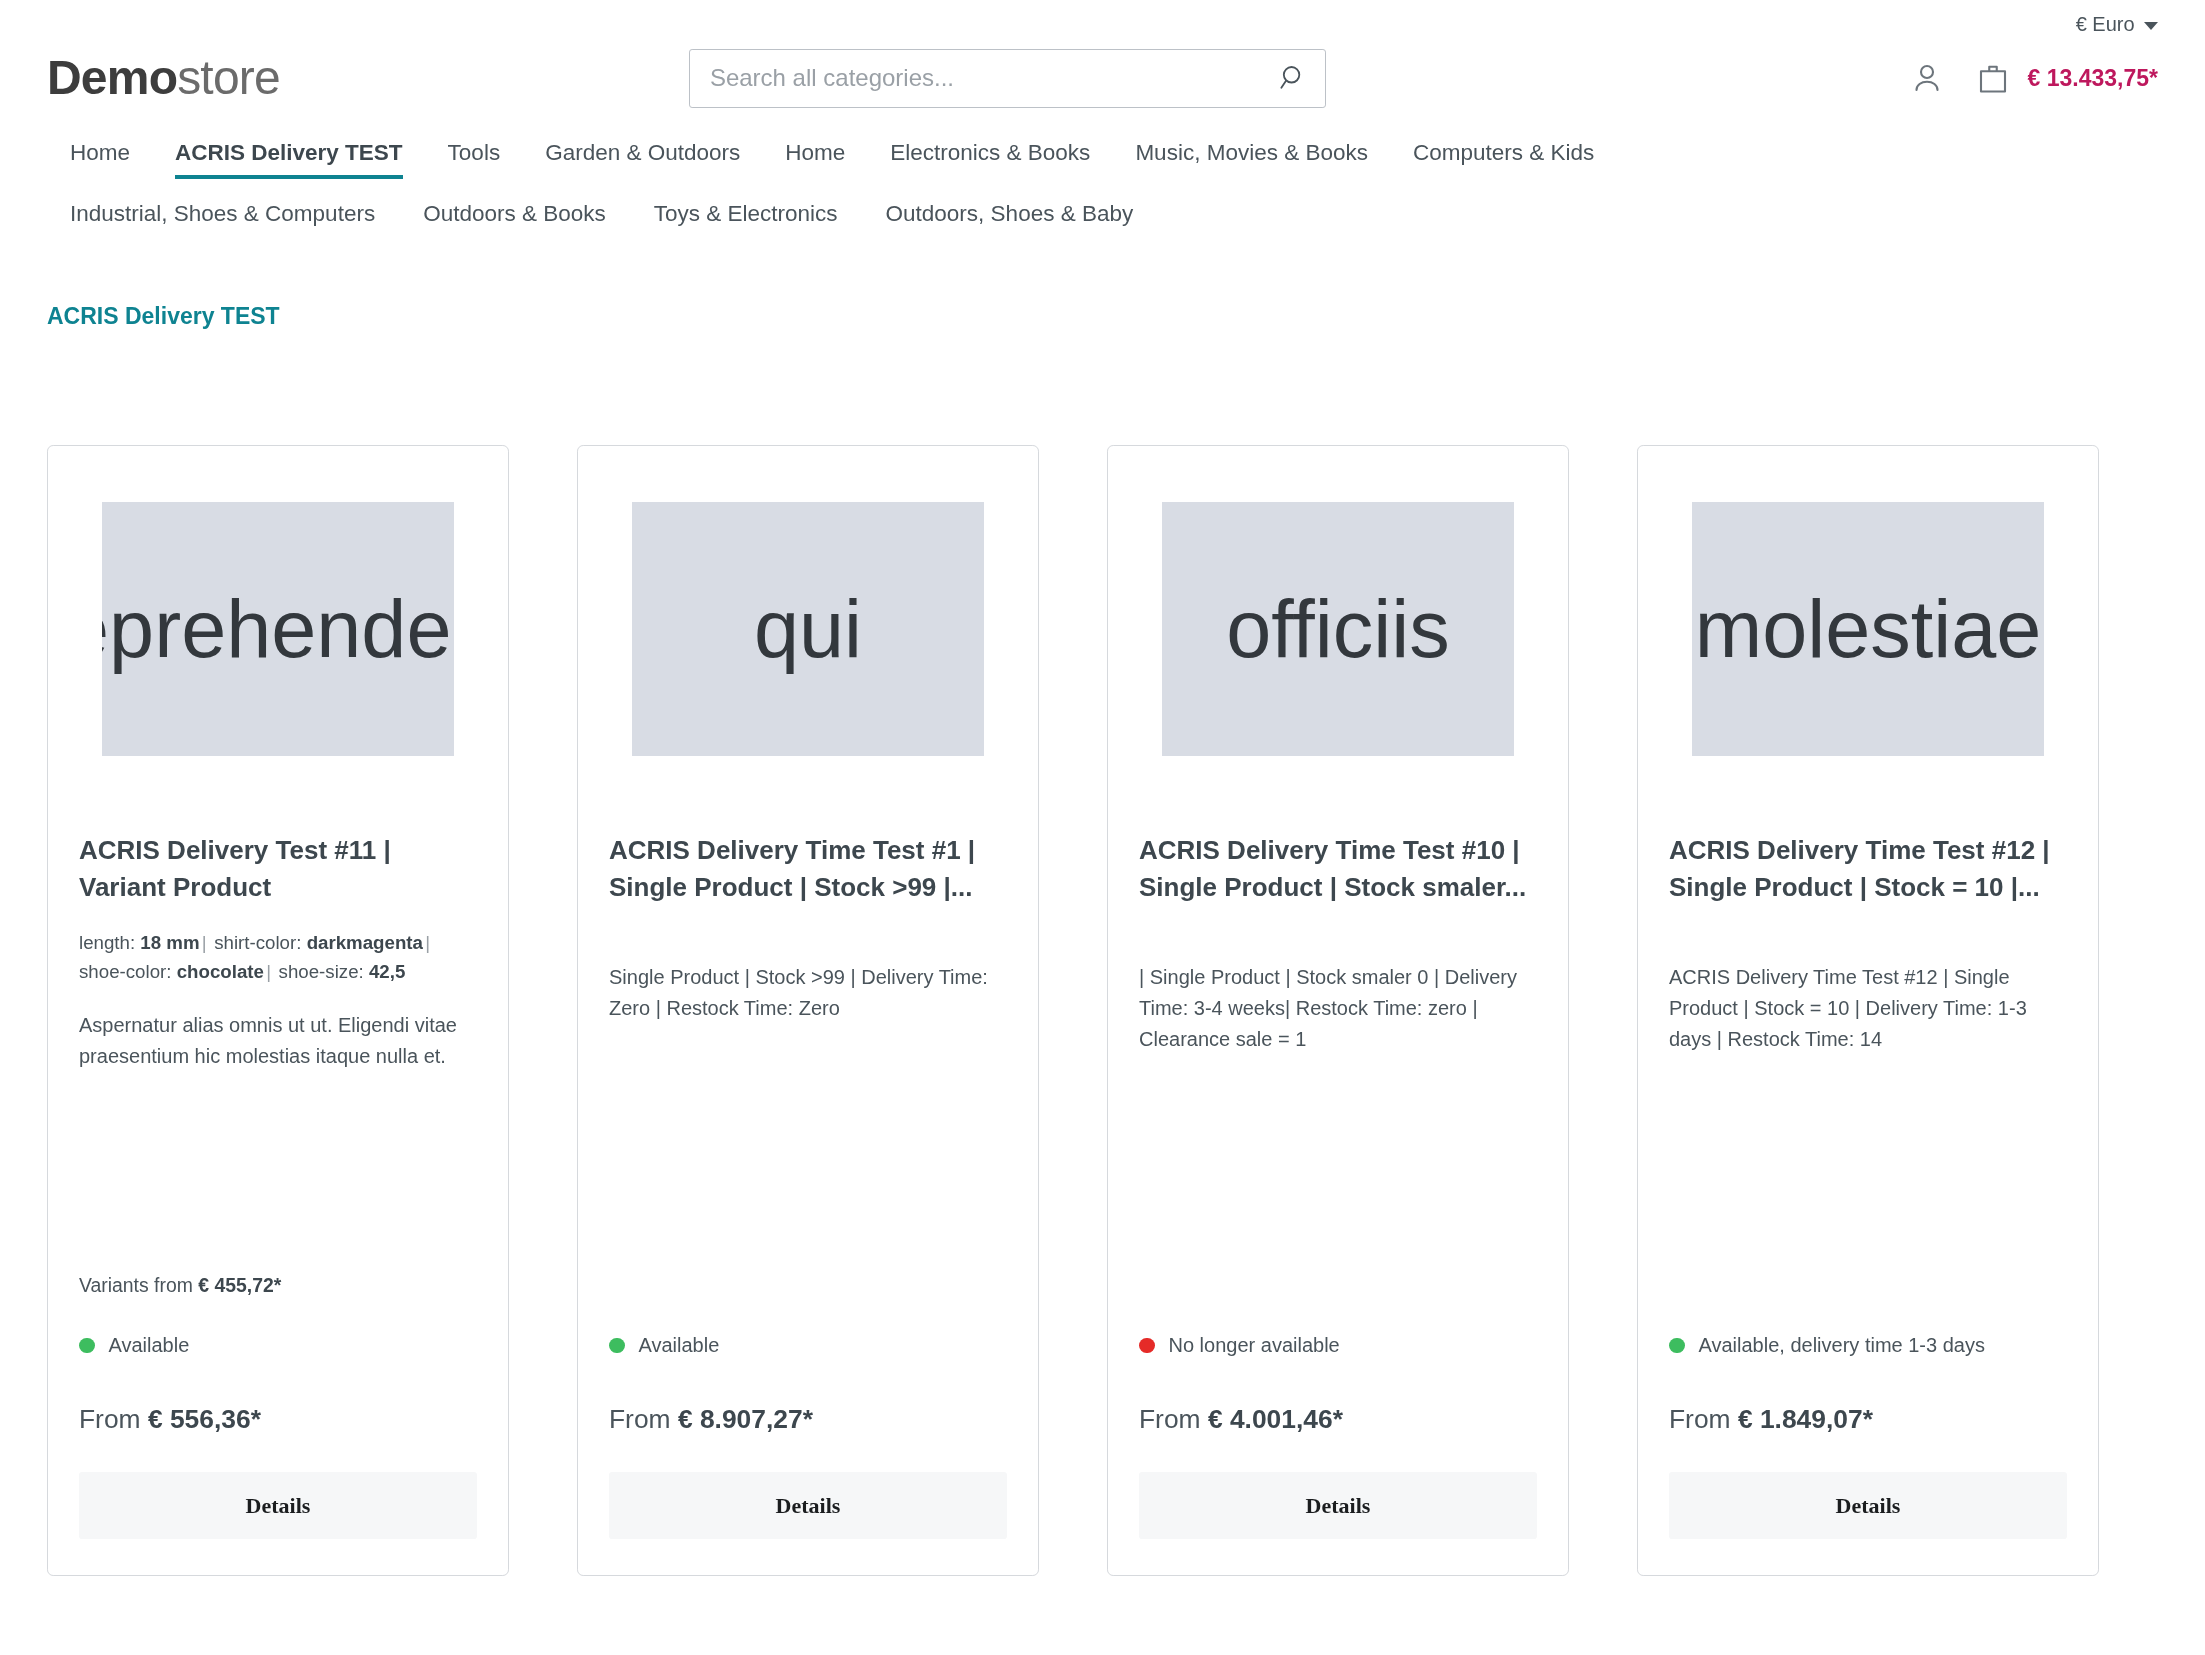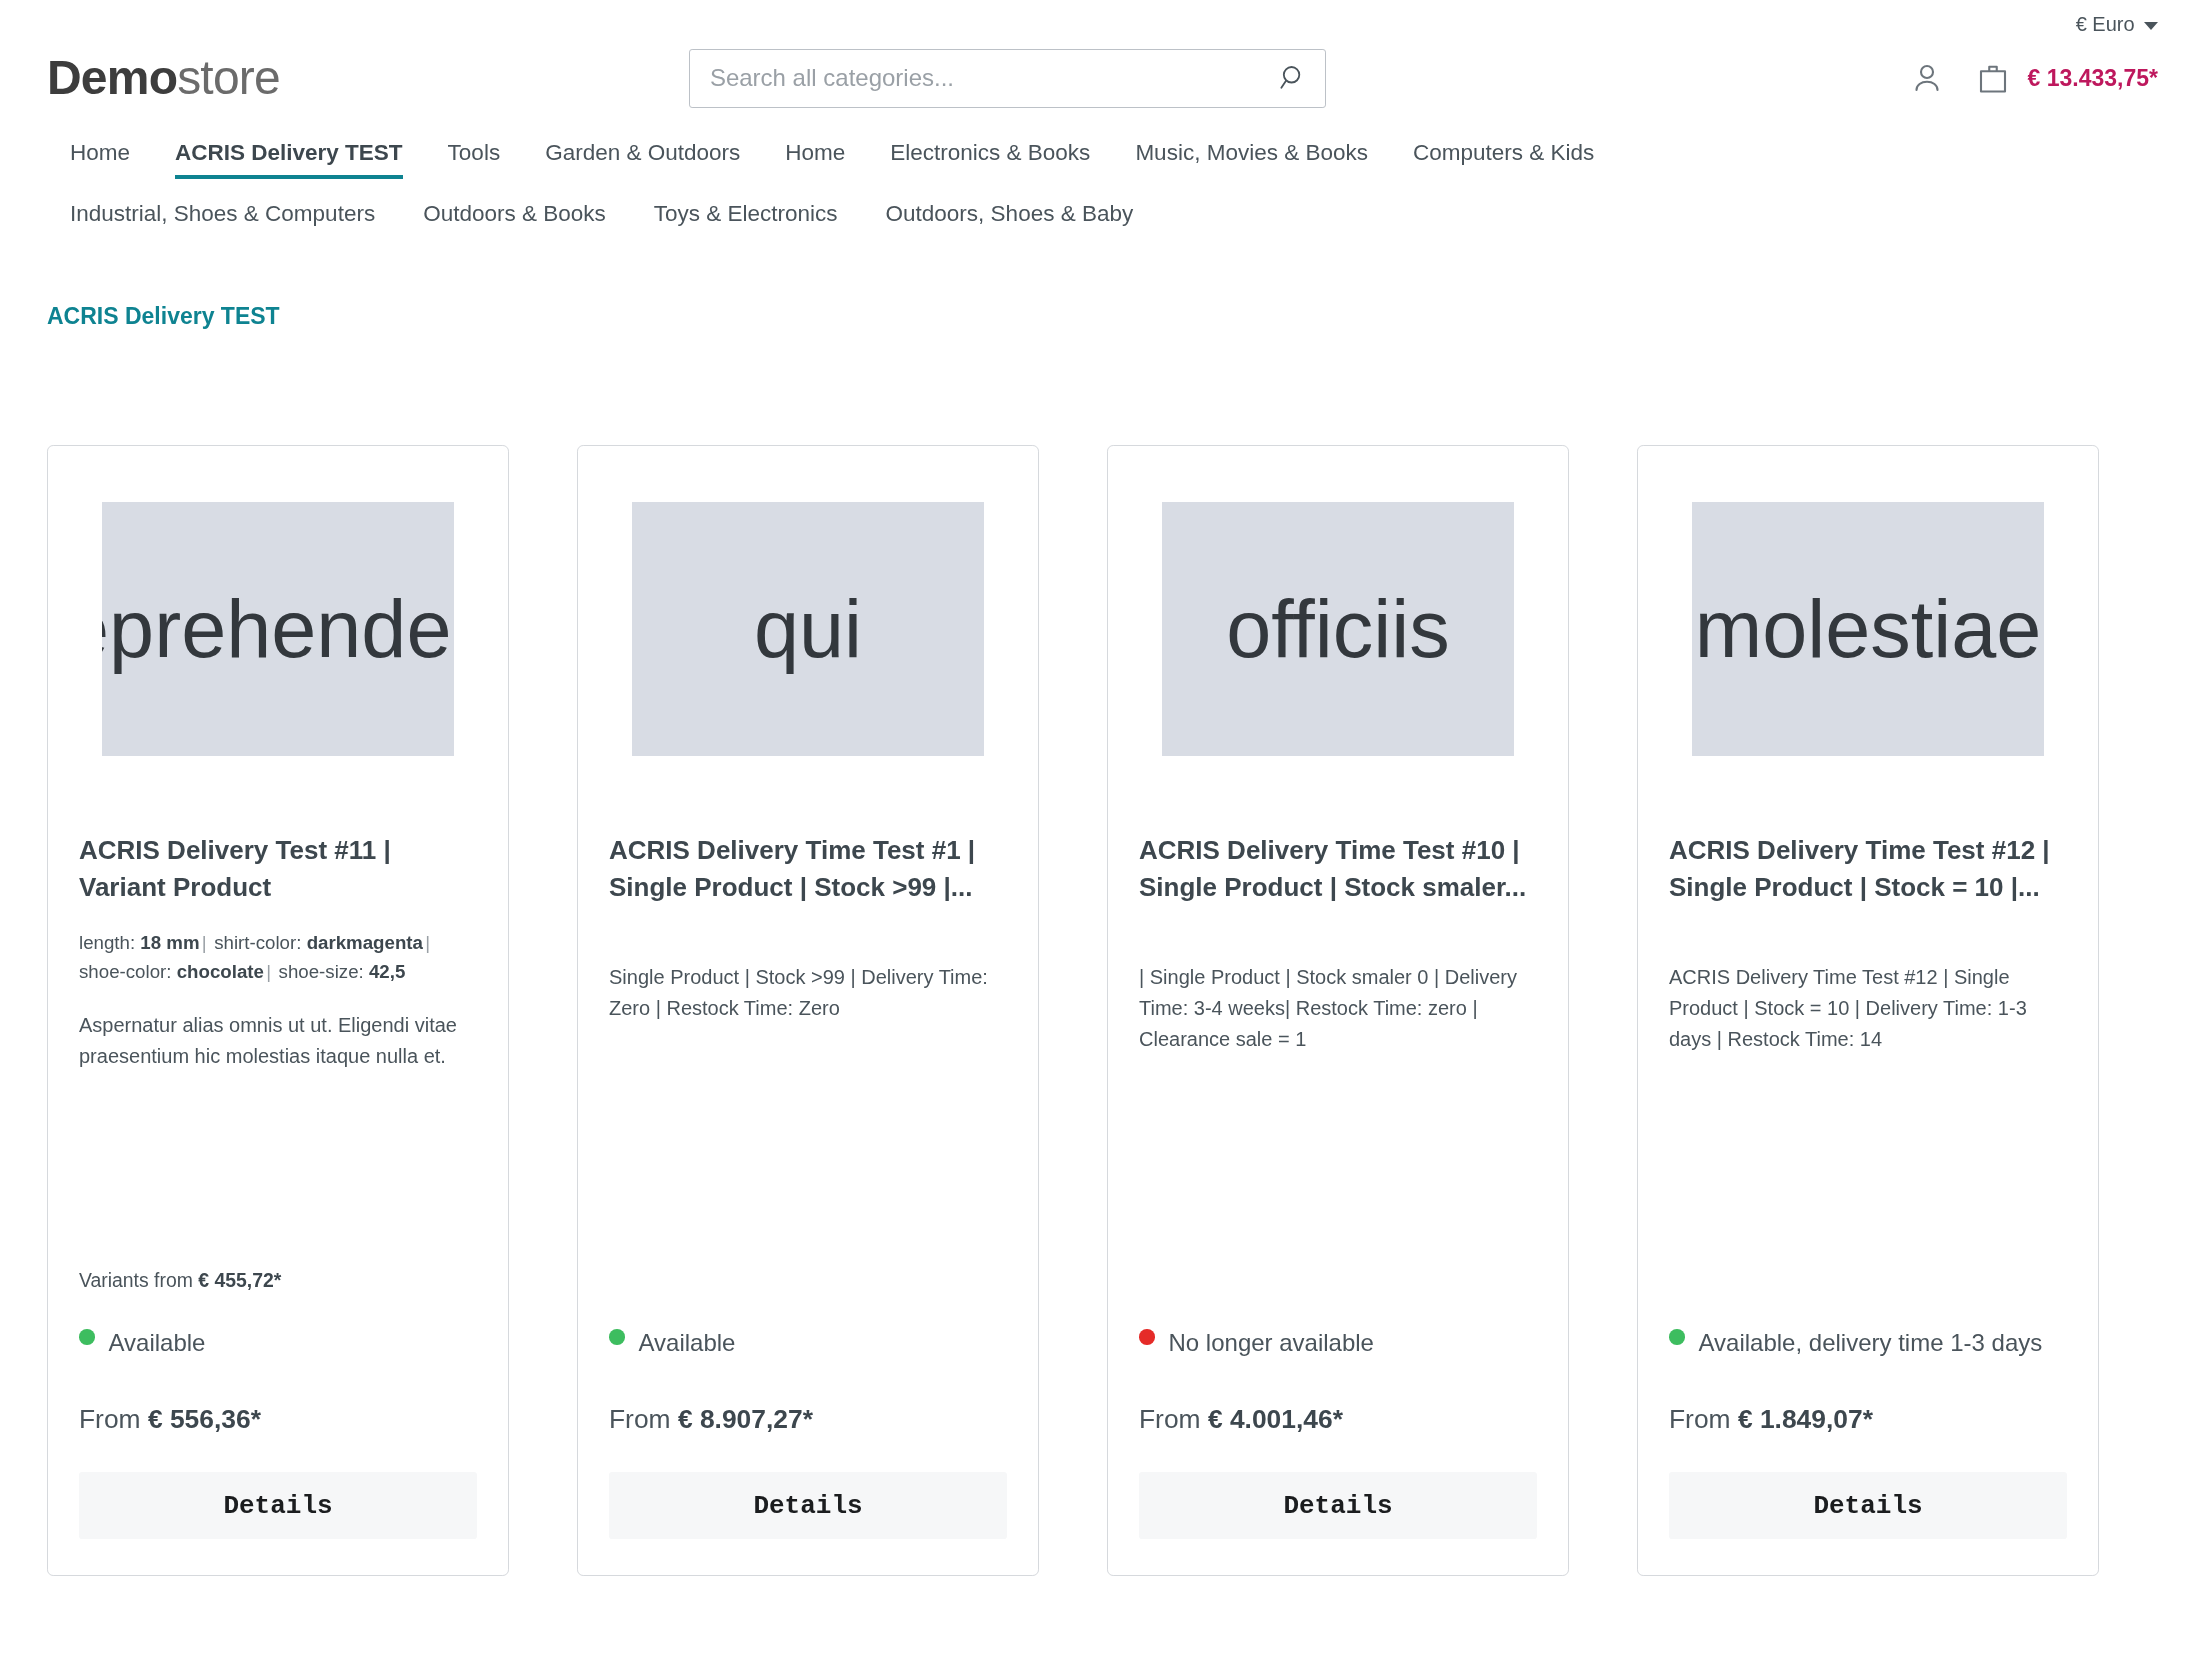--- a/index.html
+++ b/index.html
@@ -239,23 +239,23 @@
     padding-top: 31px;
     font-size: 19.4px;
     color: #4a545b;
   }
   .card-variant-price b { font-weight: 700; color: #3d474e; }
 
   .spacer { margin-top: auto; }
 
   .card-avail {
     display: flex;
-    align-items: flex-start;
+    align-items: center;
     gap: 14px;
-    font-size: 24px;
+    font-size: 20px;
     color: #4a545b;
     margin-top: 37px;
   }
   .dot {
     width: 15.5px; height: 15.5px;
     border-radius: 50%;
     flex: none;
   }
   .dot.green { background: #3dbd5f; }
   .dot.red { background: #e52b28; }
@@ -268,24 +268,24 @@
   }
   .card-price b { font-weight: 700; color: #3d474e; }
 
   .details-btn {
     margin-top: 37px;
     width: 100%;
     height: 67px;
     background: #f6f7f8;
     border: none;
     border-radius: 3.1px;
-    font-size: 26px;
+    font-size: 22px;
     font-weight: 700;
     color: #1b1d1f;
-    font-family: Liberation Mono, monospace;
+    font-family: Liberation Serif, serif;
     cursor: pointer;
   }
 </style>
 </head>
 <body>
 
 
 
 
 <div class="topbar">

